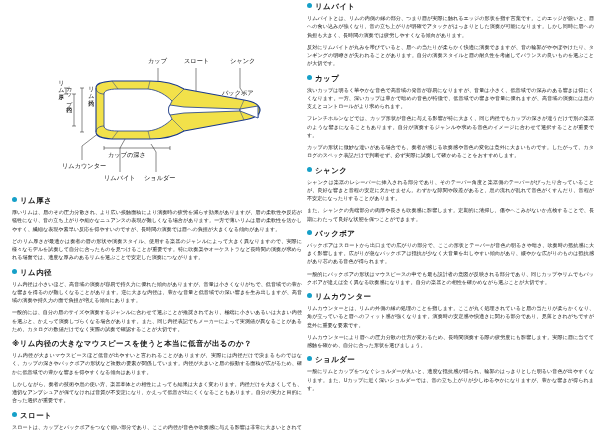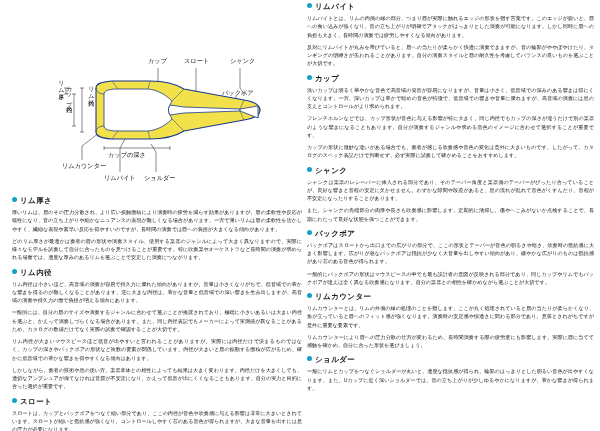--- a/index.html
+++ b/index.html
@@ -166,20 +166,21 @@
       <p>どのリム厚さが最適かは奏者の唇の形状や演奏スタイル、使用する楽器のジャンルによって大きく異なりますので、実際に様々なモデルを試奏して自分に合ったものを見つけることが重要です。特に吹奏楽やオーケストラなど長時間の演奏が求められる場面では、適度な厚みのあるリムを選ぶことで安定した演奏につながります。</p>
     </div>
 
     <div class="sec">
       <h3><span class="bull"></span><span>リム内径</span></h3>
       <p>リム内径は小さいほど、高音域の演奏が容易で持久力に優れた傾向がありますが、音量は小さくなりがちで、低音域での豊かな響きを得るのが難しくなることがあります。逆に大きな内径は、豊かな音量と低音域での深い響きを生み出しますが、高音域の演奏や持久力の面で負担が増える傾向にあります。</p>
       <p>一般的には、自分の唇のサイズや演奏するジャンルに合わせて選ぶことが推奨されており、極端に小さいあるいは大きい内径を選ぶと、かえって演奏しづらくなる場合があります。また、同じ内径表記でもメーカーによって実測値が異なることがあるため、カタログの数値だけでなく実際の試奏で確認することが大切です。</p>
     </div>
 
     <div class="sec">
+      <h3><span>※リム内径の大きなマウスピースを使うと本当に低音が出るのか？</span></h3>
       <p>リム内径が大きいマウスピースほど低音が出やすいと言われることがありますが、実際には内径だけで決まるものではなく、カップの深さやバックボアの形状など複数の要素が関係しています。内径が大きいと唇の振動する面積が広がるため、確かに低音域での豊かな響きを得やすくなる傾向はあります。</p>
       <p>しかしながら、奏者の技術や息の使い方、楽器本体との相性によっても結果は大きく変わります。内径だけを大きくしても、適切なアンブシュアが保てなければ音質が不安定になり、かえって低音が出にくくなることもあります。自分の実力と目的に合った選択が重要です。</p>
     </div>
 
     <div class="sec">
       <h3><span class="bull"></span><span>スロート</span></h3>
       <p>スロートは、カップとバックボアをつなぐ細い部分であり、ここの内径が音色や吹奏感に与える影響は非常に大きいとされています。スロートが細いと抵抗感が強くなり、コントロールしやすく芯のある音色が得られますが、大きな音量を出すには息の圧力が必要になります。</p>
       <p>逆にスロートが太いと抵抗が少なく、息がスムーズに流れるため大音量を出しやすくなりますが、音のまとまりや輪郭がぼやけることもあります。一般的な標準サイズから始めて、自分の求める音色や演奏スタイルに応じて調整していくのが良いでしょう。</p>
 
     </div>

